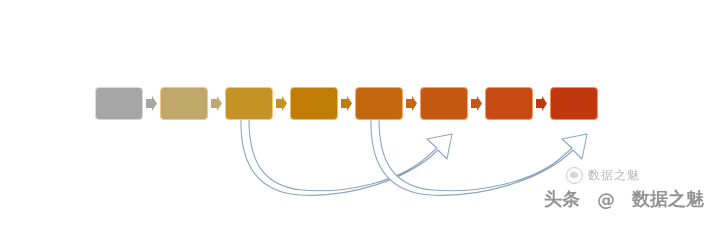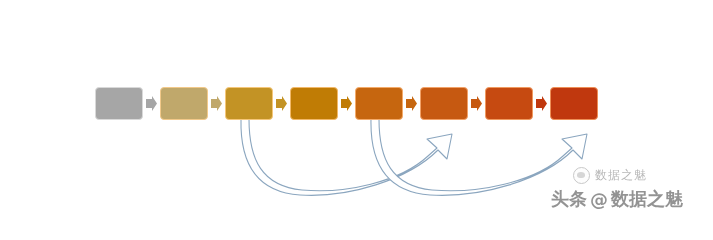--- a/index.html
+++ b/index.html
@@ -61,21 +61,21 @@
     left: 0;
     top: 0;
     width: 713px;
     height: 221px;
     pointer-events: none;
   }
 
   
   #watermark {
     position: absolute;
-    right: 12px;
+    right: 19px;
     bottom: 2px;
     width: 150px;
     height: 58px;
     opacity: 0.55;
   }
   #watermark-top {
     position: absolute;
     left: 22px;
     top: 6px;
     display: flex;
@@ -106,21 +106,21 @@
     letter-spacing: 1px;
     white-space: nowrap;
     font-family: "DejaVu Sans", sans-serif;
   }
   #watermark-bottom {
     position: absolute;
     left: 0;
     top: 26px;
     display: flex;
     align-items: center;
-    gap: 3px;
+    gap: 17px;
     white-space: nowrap;
   }
   .wm-strong {
     font-size: 18px;
     font-weight: bold;
     color: #3b3b3b;
     font-family: "DejaVu Sans", sans-serif;
   }
 </style>
 </head>

